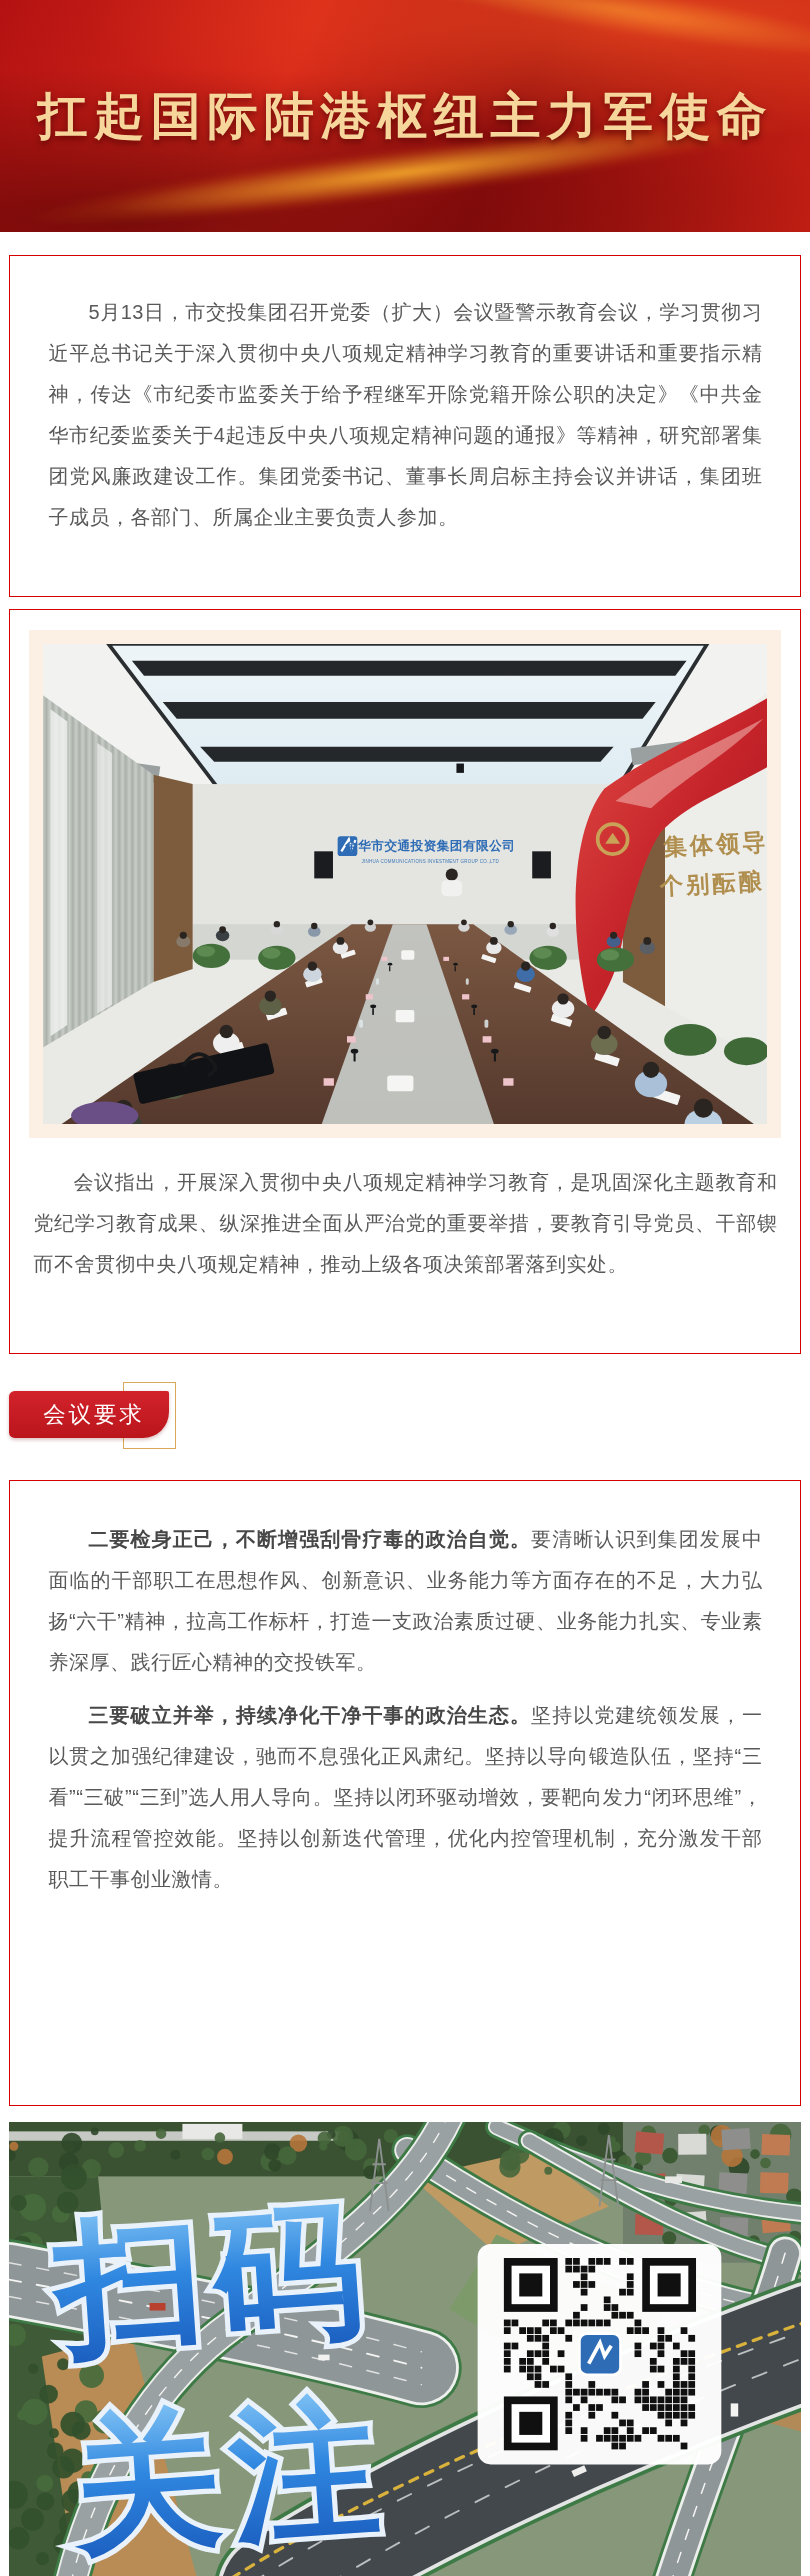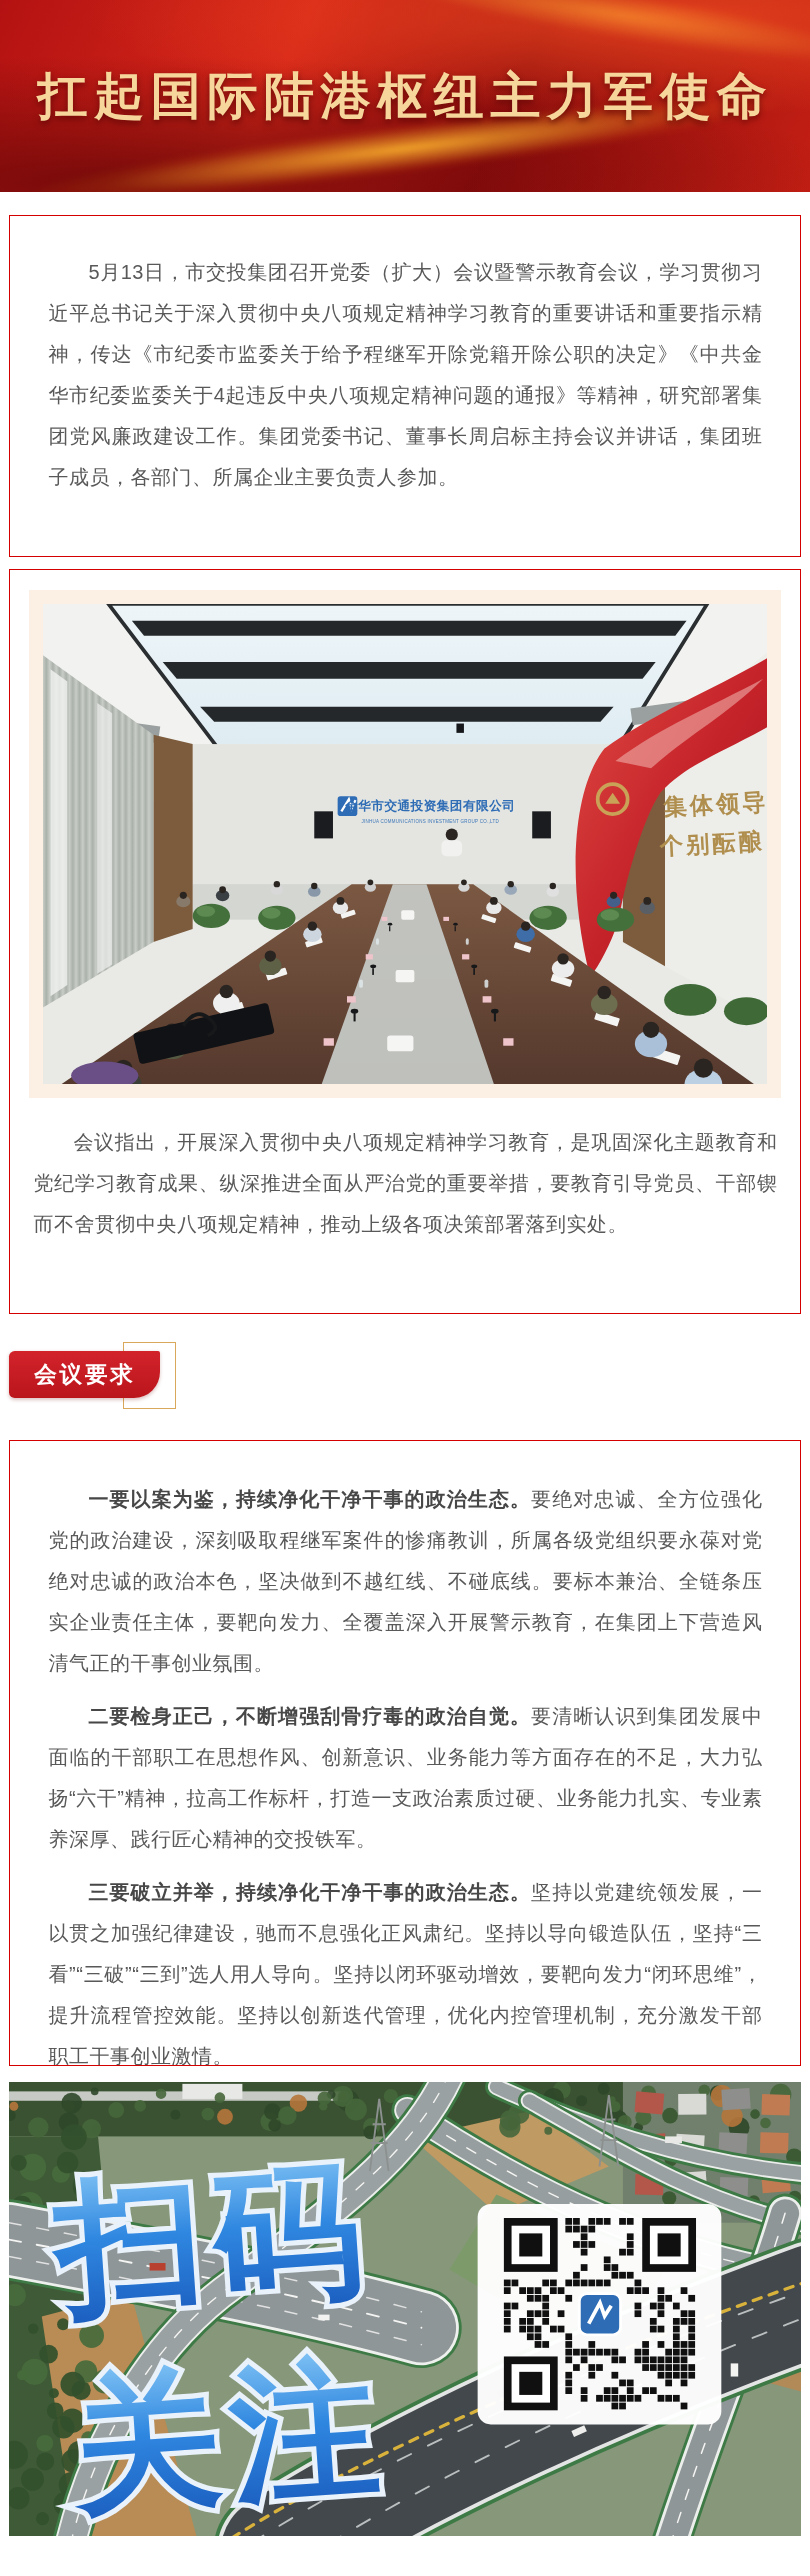--- a/index.html
+++ b/index.html
@@ -1,20 +1,20 @@
 <!DOCTYPE html>
 <html style="font-size:15px"><head>
 <meta charset="utf-8">
 <style>
   html,body{margin:0;padding:0;background:#fff;}
   .page{width:811px;height:2576px;margin:0 auto;background:#fff;overflow:hidden;position:relative;
         font-family:"Liberation Sans","DejaVu Sans",sans-serif;}
 
   
-  .banner{height:192px;position:relative;overflow:hidden;
+  .banner{height:232px;position:relative;overflow:hidden;
     background:
       radial-gradient(130% 95% at 82% 8%, rgba(235,70,30,.85) 0%, rgba(235,70,30,0) 55%),
       radial-gradient(150% 110% at 15% 95%, rgba(110,8,8,.9) 0%, rgba(110,8,8,0) 60%),
       linear-gradient(115deg,#b31212 0%,#d8281a 35%,#8f0d0d 62%,#c41f14 100%);
     display:flex;flex-direction:column;align-items:center;justify-content:center;}
   .banner::before{content:"";position:absolute;left:-8%;right:-8%;top:58%;height:75px;pointer-events:none;
       background:radial-gradient(52% 42% at 50% 50%, rgba(255,184,46,.85), rgba(255,140,20,.12) 62%, transparent 78%);
       transform:rotate(-7deg);filter:blur(1.9px);}
   .banner::after{content:"";position:absolute;left:30%;right:-15%;top:-12%;height:66px;pointer-events:none;
       background:radial-gradient(50% 45% at 55% 50%, rgba(255,170,50,.55), transparent 75%);
@@ -35,22 +35,22 @@
   .box3{margin-top:31px;height:626px;padding:26px 26px 0;}
   .box3 .para b{color:#474747;font-weight:700;}
 
   
   .badge-wrap{position:relative;height:67px;margin-top:28px;}
   .gold-square{position:absolute;left:123px;top:0;width:53px;height:67px;background:#fff;
       border:1.4px solid #d9a85a;box-sizing:border-box;}
   .red-tag{position:absolute;left:9.4px;top:9.4px;width:151px;height:47px;z-index:2;
       background:linear-gradient(180deg,#d2232b,#bb151c);border-radius:5.6px 1.9px 26px 5.6px;
       display:flex;align-items:center;justify-content:center;
-      color:#fff;font-size:22.5px;font-weight:700;letter-spacing:2.8px;
-      box-shadow:0 1.9px 3.7px rgba(120,10,10,.25);}
+      color:#fff;font-size:22.5px;font-weight:400;letter-spacing:2.8px;
+      box-shadow:0 1.9px 3.7px rgba(120,10,10,.25);padding-left:9px;}
 
   
   .footer-figure{margin:16px 9.4px 0;width:792px;height:454px;}
   .highway{display:block;width:792px;height:454px;}
 </style>
 </head>
 <body>
 
 <div class="page">
 
@@ -251,21 +251,20 @@
   </section>
 
   <div class="badge-wrap">
     <div class="gold-square"></div>
     <div class="red-tag">
       <span>会议要求</span>
     </div>
   </div>
 
   <section class="box box3">
-    <p class="para"><b>一要以案为鉴，持续净化干净干事的政治生态。</b><span>要绝对忠诚、全方位强化党的政治建设，深刻吸取程继军案件的惨痛教训，所属各级党组织要永葆对党绝对忠诚的政治本色，坚决做到不越红线、不碰底线。要标本兼治、全链条压实企业责任主体，要靶向发力、全覆盖深入开展警示教育，在集团上下营造风清气正的干事创业氛围。</span></p>
     <p class="para"><b>二要检身正己，不断增强刮骨疗毒的政治自觉。</b><span>要清晰认识到集团发展中面临的干部职工在思想作风、创新意识、业务能力等方面存在的不足，大力弘扬“六干”精神，拉高工作标杆，打造一支政治素质过硬、业务能力扎实、专业素养深厚、践行匠心精神的交投铁军。</span></p>
     <p class="para"><b>三要破立并举，持续净化干净干事的政治生态。</b><span>坚持以党建统领发展，一以贯之加强纪律建设，驰而不息强化正风肃纪。坚持以导向锻造队伍，坚持“三看”“三破”“三到”选人用人导向。坚持以闭环驱动增效，要靶向发力“闭环思维”，提升流程管控效能。坚持以创新迭代管理，优化内控管理机制，充分激发干部职工干事创业激情。</span></p>
   </section>
 
   <figure class="footer-figure" style="margin:16px 9.4px 0;">
     <svg class="highway" viewBox="0 0 845 484" preserveAspectRatio="none" xmlns="http://www.w3.org/2000/svg">
       <defs>
         <linearGradient id="blu" x1="0" y1="0" x2="0" y2="1">
           <stop offset="0" stop-color="#82c4f5"></stop>
             <stop offset=".45" stop-color="#2f87e0"></stop>

